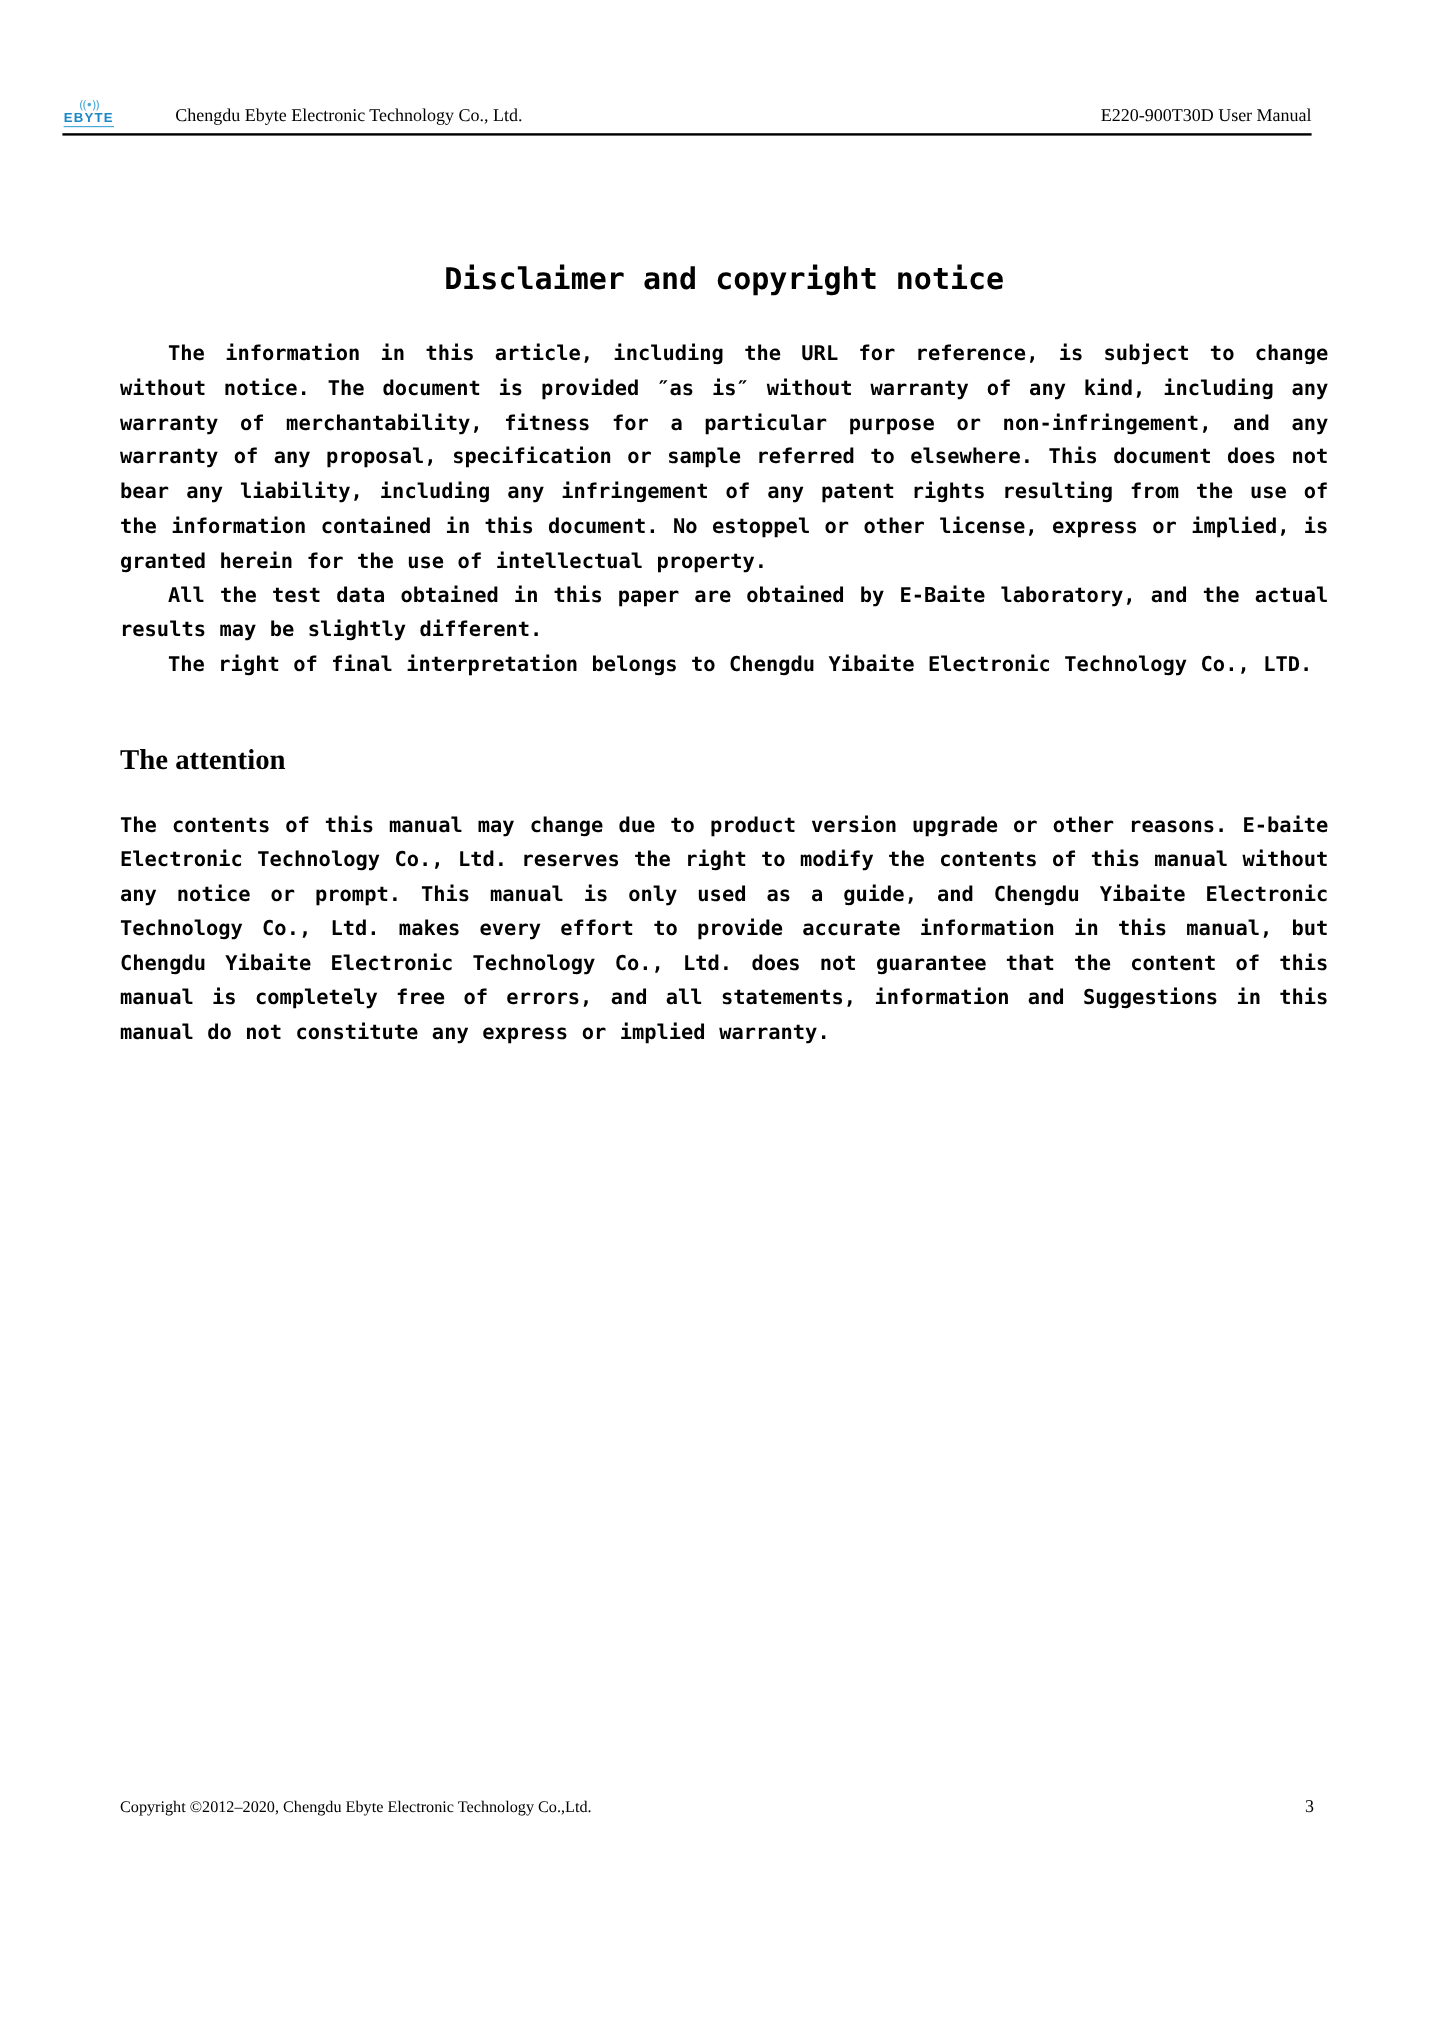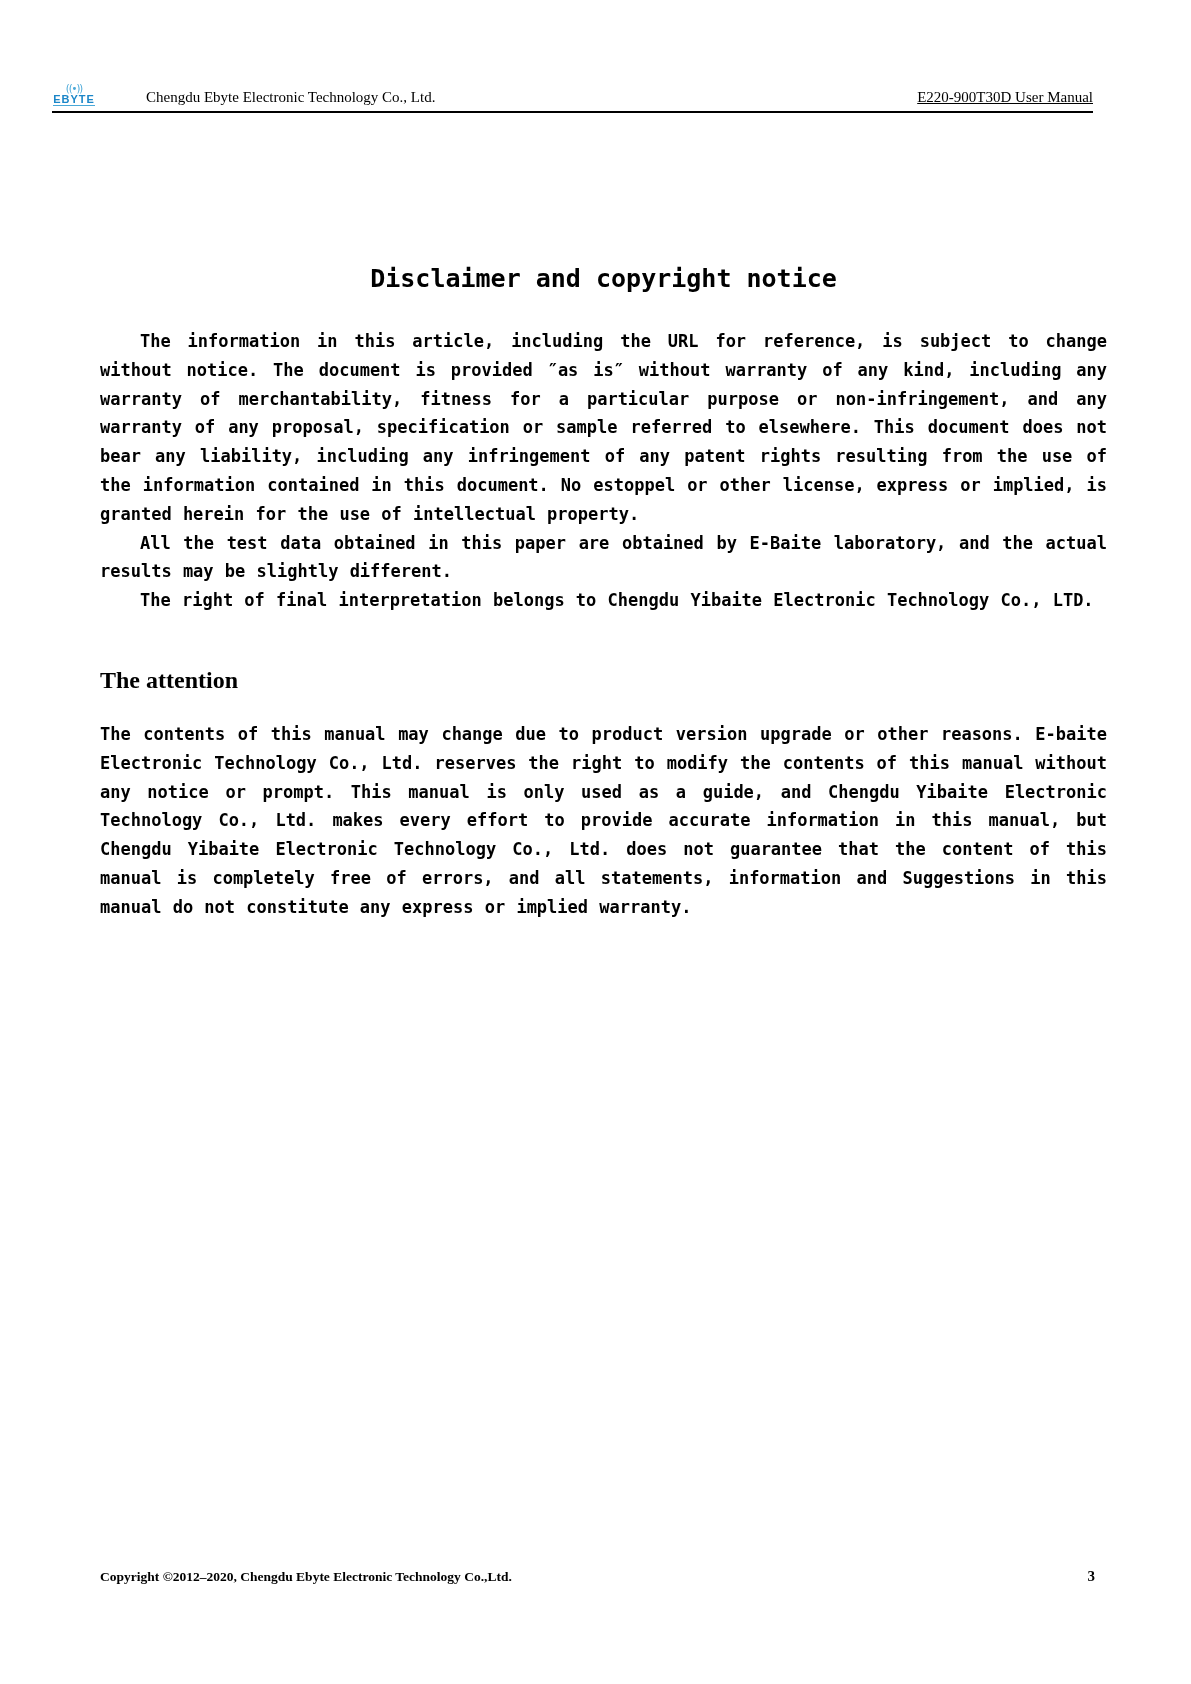--- a/index.html
+++ b/index.html
@@ -50,30 +50,28 @@
     color: #1b86c8;
     border-bottom: 1px solid #49a8d8;
   }
   .header-company {
     font-size: 15px;
     margin-left: 40px;
   }
   .header-manual {
     margin-left: auto;
     font-size: 15px;
-    text-decoration: underline;
   }
 
   
   .content {
     position: absolute;
     top: 218px;
     left: 100px;
     right: 84px;
-    margin-top: 46px;
   }
   .doc-title {
     text-align: center;
     font-family: "DejaVu Sans Mono", monospace;
     font-weight: bold;
     font-size: 25px;
     margin: 0 0 34px 0;
     letter-spacing: 0px;
   }
   .para {
@@ -99,28 +97,27 @@
     line-height: 28.8px;
     text-align: justify;
     text-indent: 0;
     margin: 0;
     word-spacing: 1px;
   }
 
   
   .footer {
     position: absolute;
-    top: 1568px;
+    top: 1498px;
     left: 100px;
     right: 96px;
     display: flex;
     justify-content: space-between;
-    align-items: flex-end;
+    align-items: flex-start;
     font-size: 13.5px;
-    font-weight: bold;
   }
   .footer-page {
     font-size: 15px;
   }
 </style>
 </head>
 <body>
 
 <div class="page">
 

